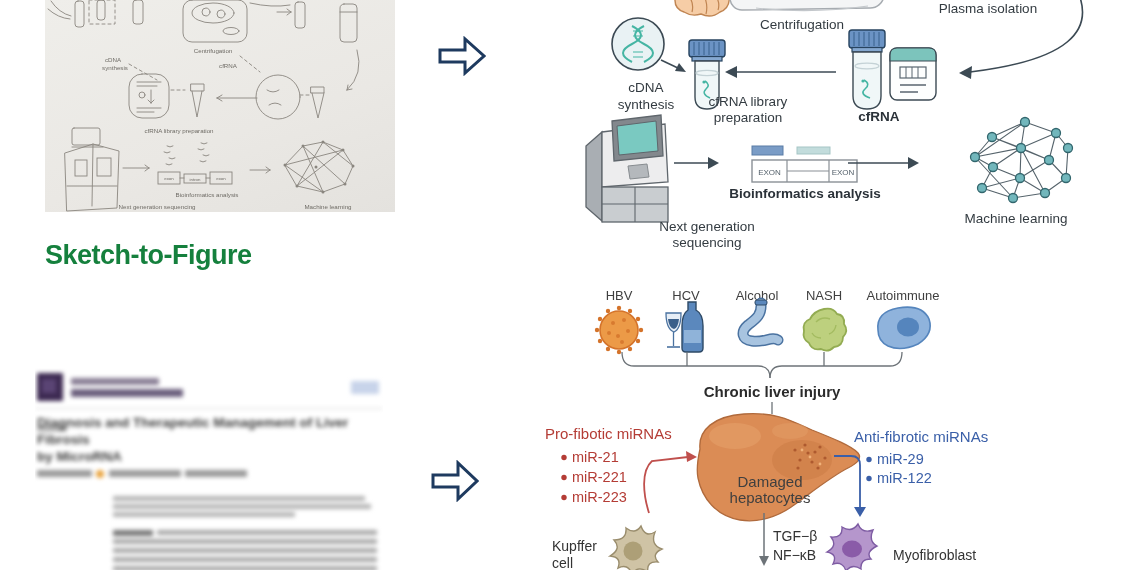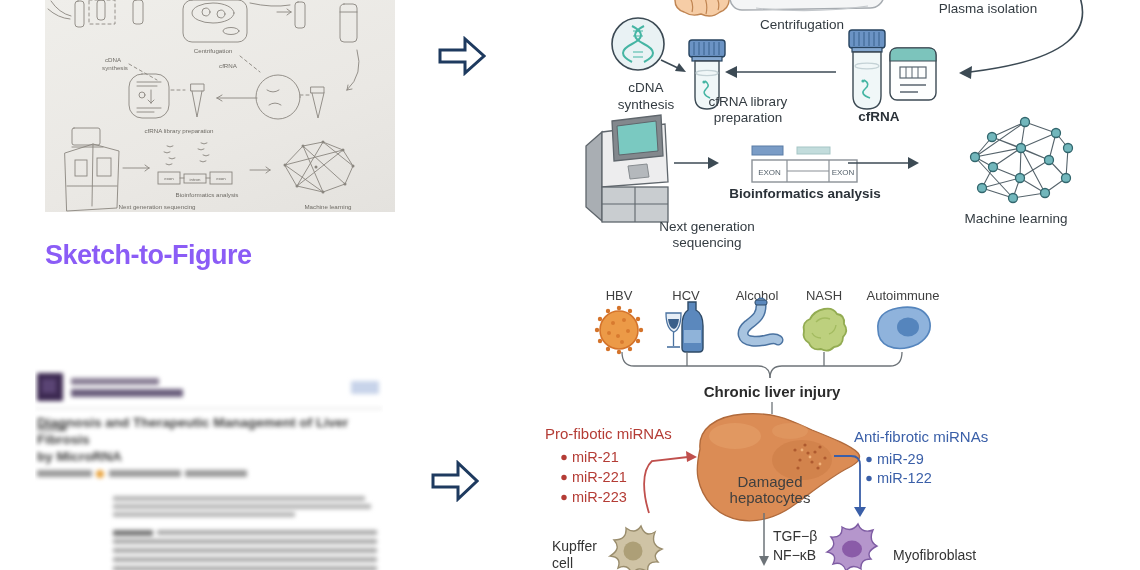--- a/index.html
+++ b/index.html
@@ -10,21 +10,21 @@
   .abs{position:absolute;}
 
   
   .sketch-photo{left:45px;top:0;width:350px;height:212px;
     background:linear-gradient(160deg,#efeeea 0%,#eae8e4 60%,#e4e2de 100%);}
   .sketch-photo svg{display:block;}
   .sk-label{fill:#6f6c66;font-size:6.2px;}
   .sk-label-sm{fill:#6f6c66;font-size:4.4px;}
 
   
-  .caption{left:45px;top:240px;font-size:27px;font-weight:700;color:#8b5cf6;letter-spacing:-0.5px;}
+  .caption{left:45px;top:240px;font-size:27px;font-weight:700;color:#15803d;letter-spacing:-0.5px;}
 
   
   .paper{left:35px;top:368px;width:348px;height:202px;background:#ffffff;overflow:hidden;}
   .paper-blur{position:absolute;left:0;top:0;width:100%;height:100%;filter:blur(2.3px);}
   .bar{position:absolute;border-radius:1px;}
   .paper-title{position:absolute;left:2px;top:46px;width:330px;font-size:13.5px;line-height:17px;
     font-weight:700;color:#3c3c3c;}
 
   
   .big-arrow{position:absolute;}

